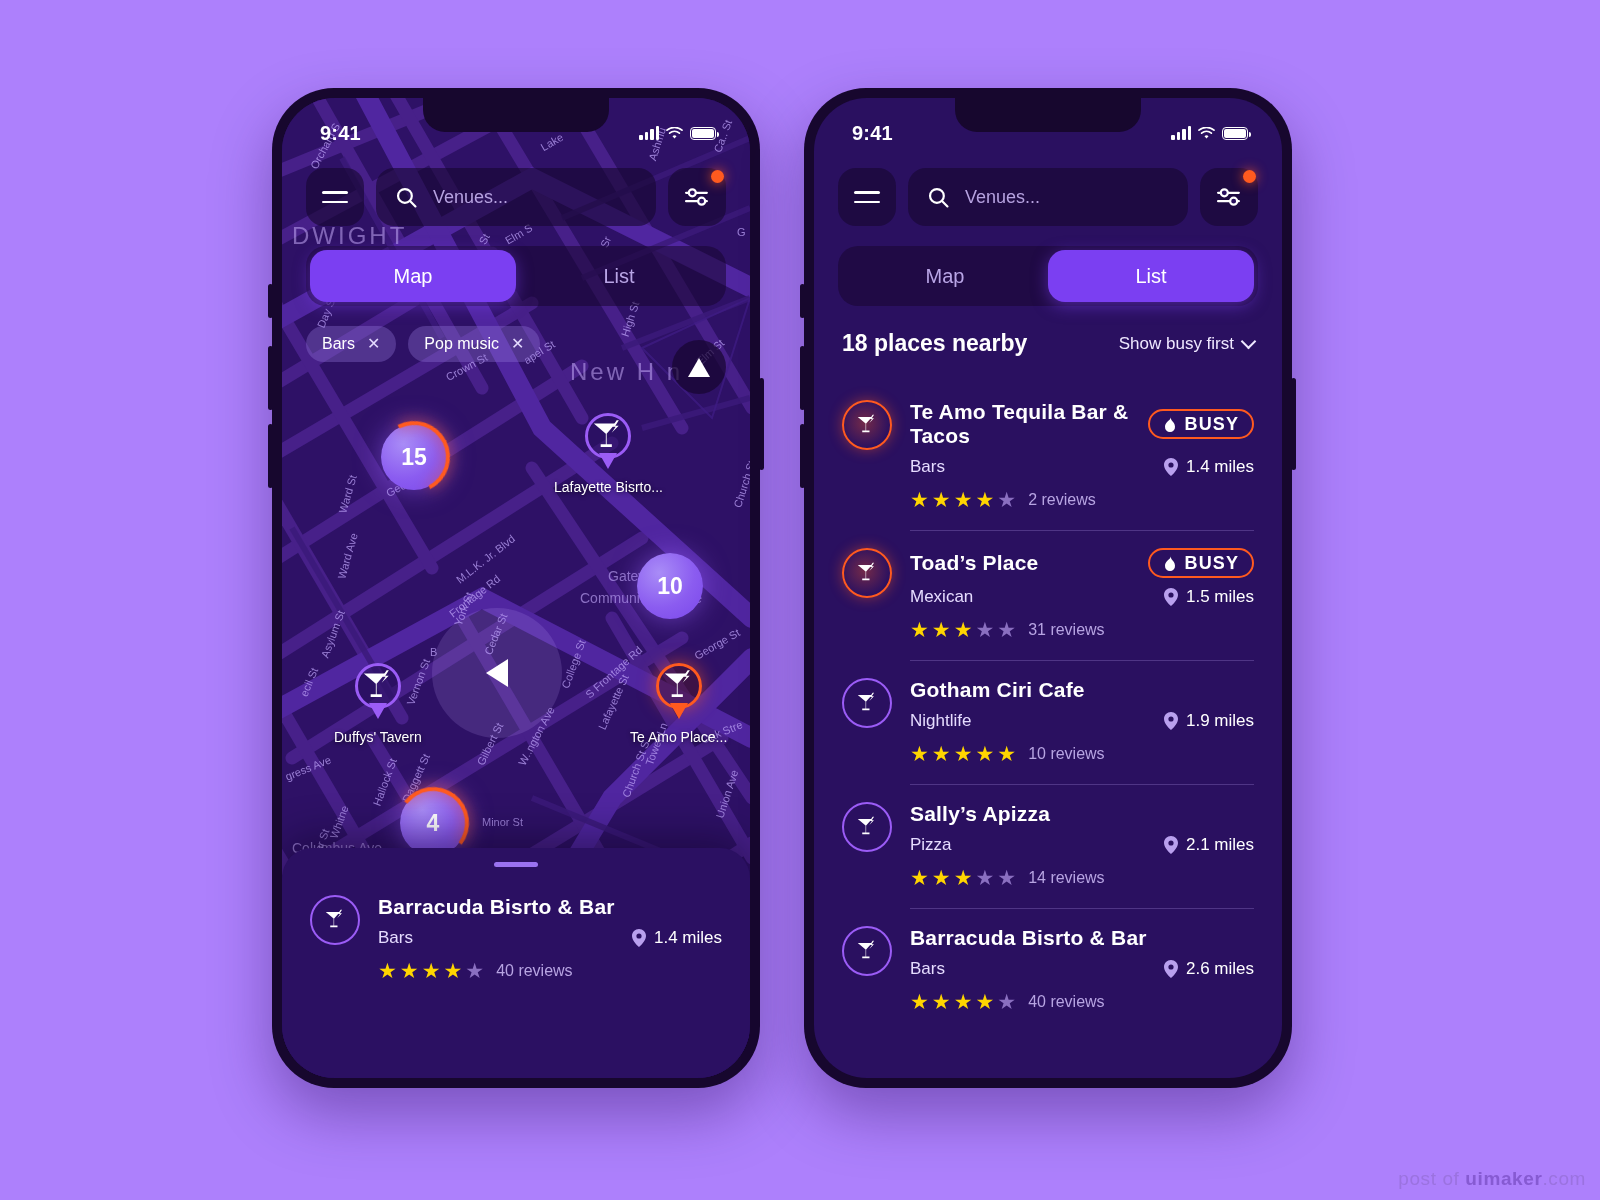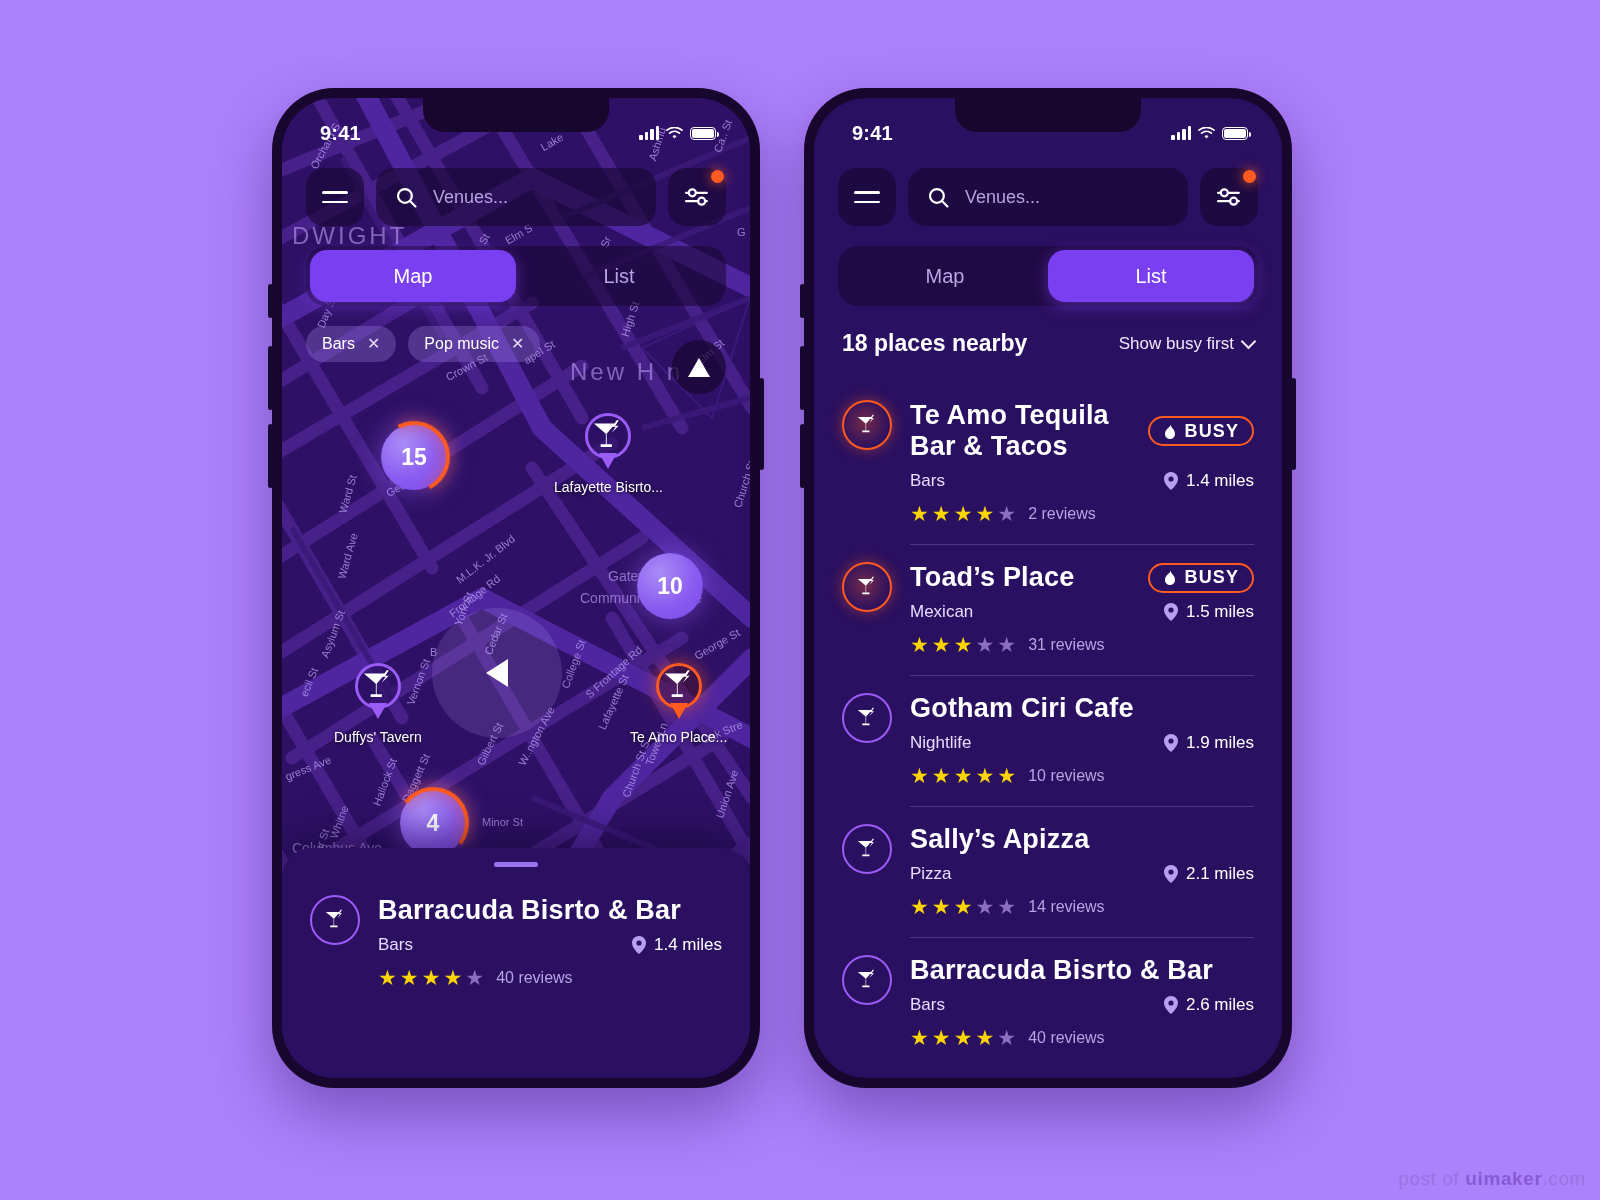--- a/index.html
+++ b/index.html
@@ -183,21 +183,21 @@
   .venue-ic {
     width: 50px; height: 50px; border-radius: 50%; border: 2.4px solid #9b5cf6;
     display: flex; align-items: center; justify-content: center; flex: 0 0 auto;
   }
   .venue-ic.hot {
     border-color: #ff5a1f;
     background: radial-gradient(circle at 45% 45%, rgba(255,90,31,.35), rgba(42,16,96,0) 72%);
     box-shadow: 0 0 14px rgba(255,90,31,.45);
   }
   .venue-body { flex: 1 1 auto; min-width: 0; }
-  .venue-title { color:#fff; font-size: 27px; font-weight: bold; letter-spacing:.2px;}
+  .venue-title { color:#fff; font-size: 21px; font-weight: bold; letter-spacing:.2px;}
   .venue-meta { display:flex; align-items:center; justify-content:space-between; margin-top: 9px;}
   .venue-cat { color:#e6dcff; font-size: 17px; }
   .dist { display:flex; align-items:center; gap:8px; color:#fff; font-size:17px;}
   .stars-row { display:flex; align-items:center; gap:12px; margin-top: 12px;}
   .stars { display:flex; gap:3px; }
   .star { font-size: 21px; line-height:1; color:#8a6fc0; }
   .star.on { color:#ffd500; }
   .reviews { color:#b7a4e2; font-size:16px; }
 
   

